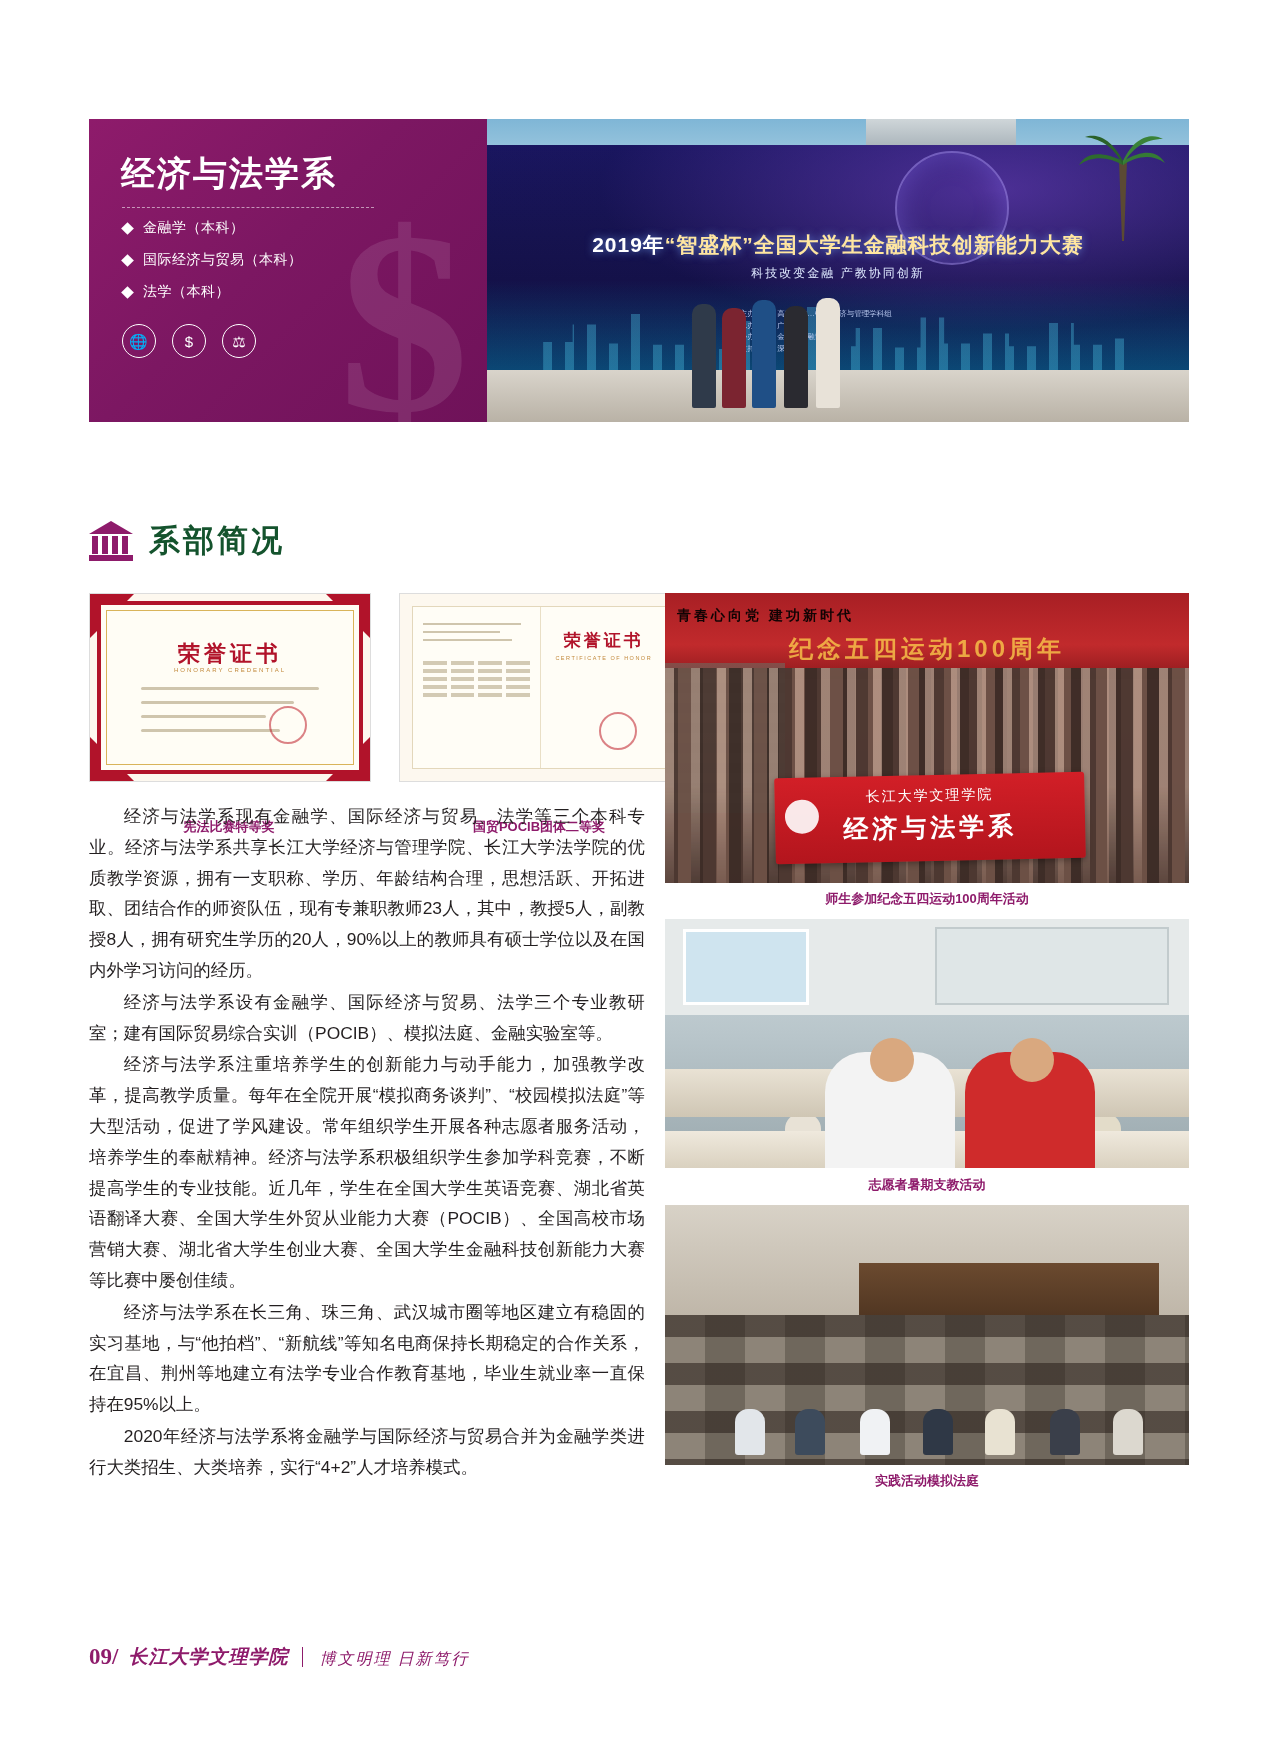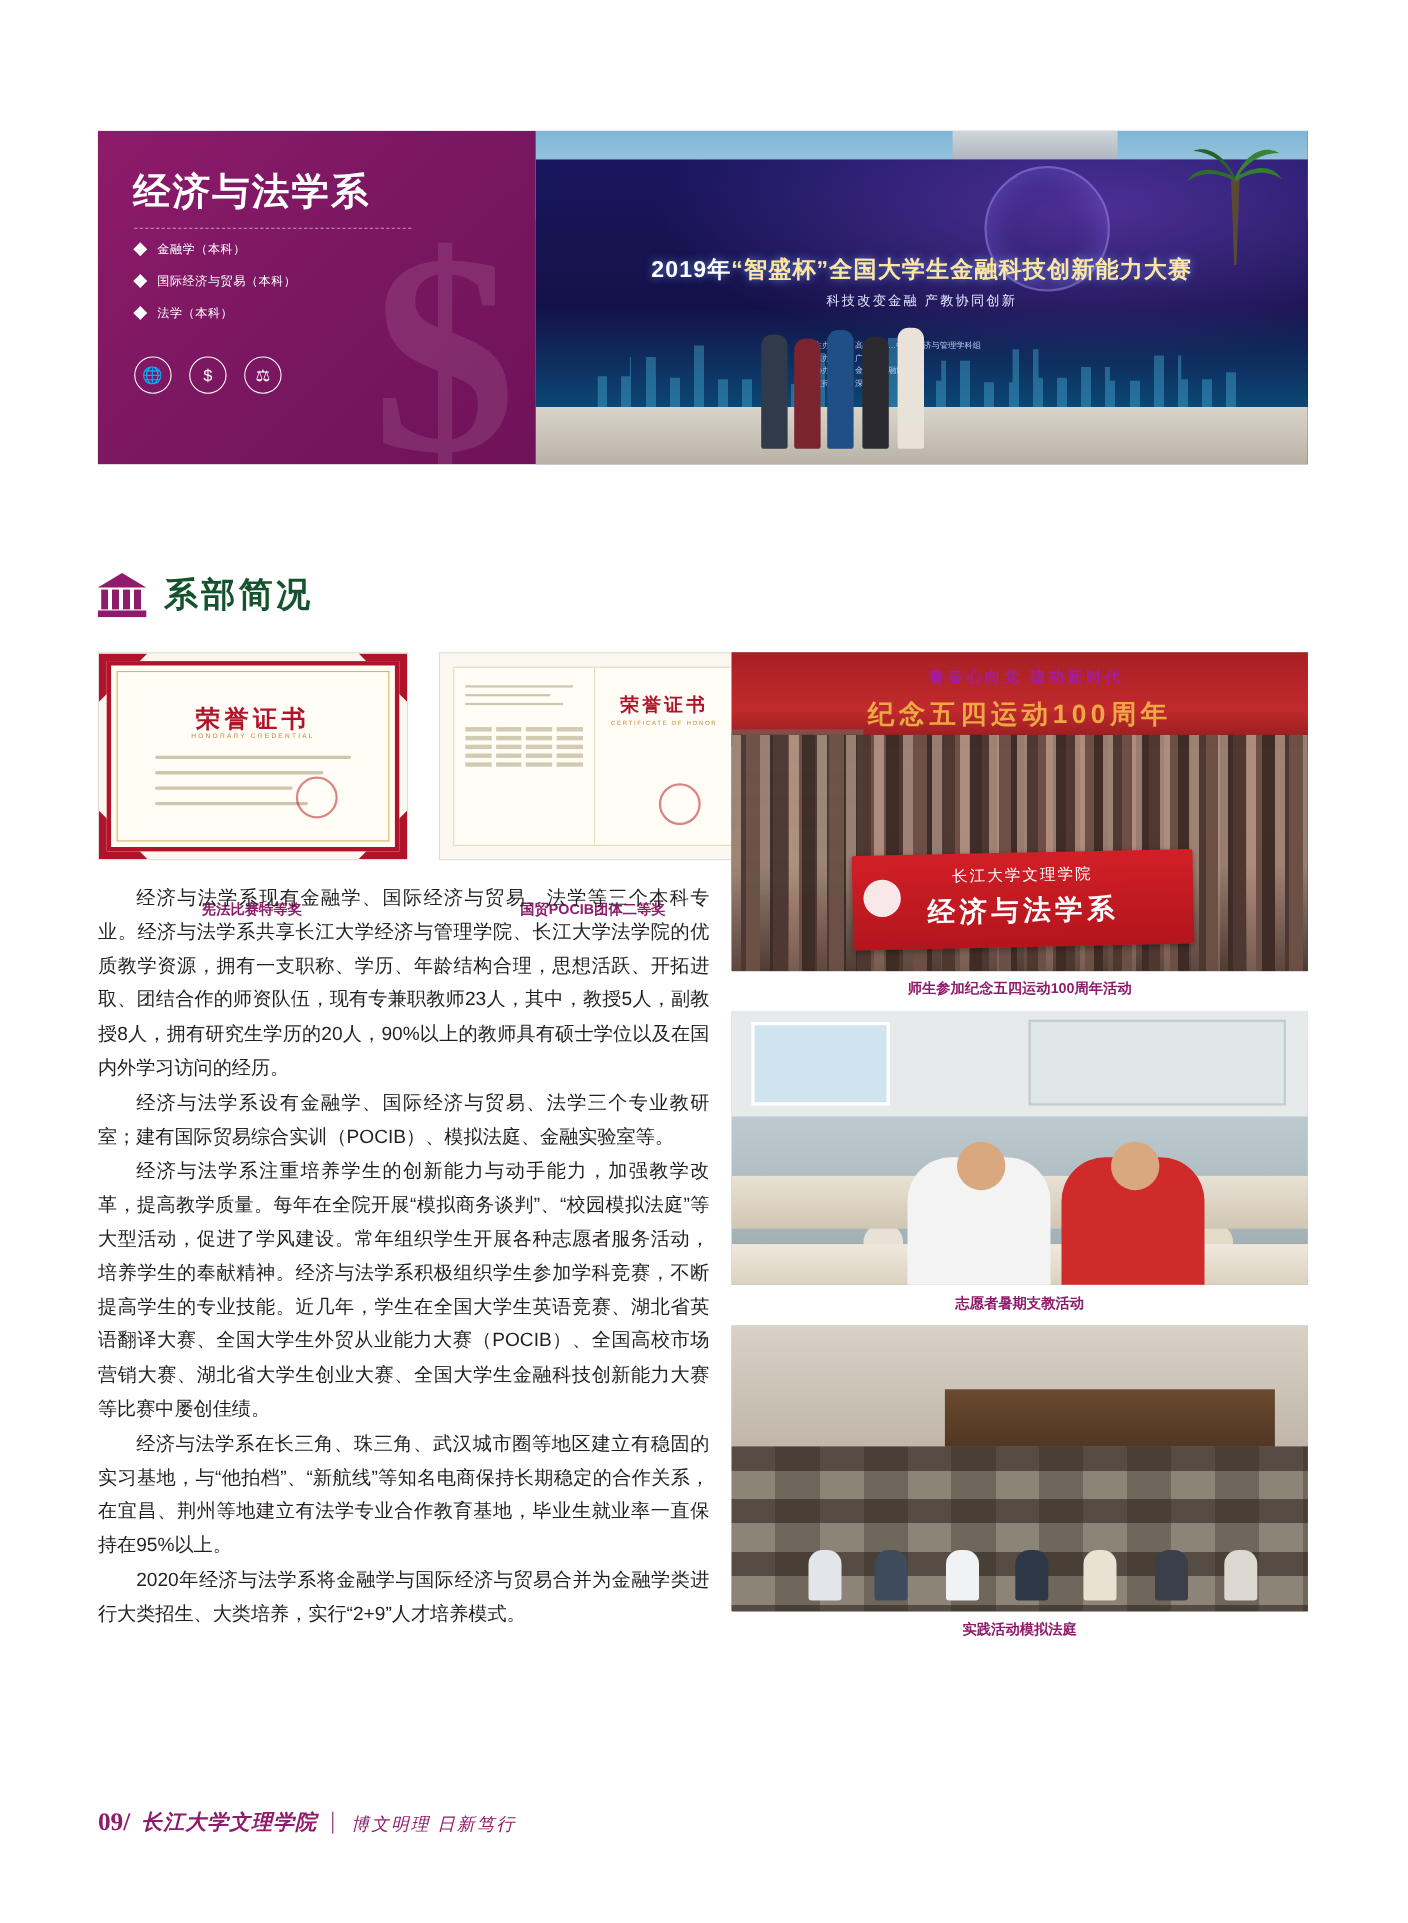--- a/index.html
+++ b/index.html
@@ -61,21 +61,21 @@
   }
   .major-list {
     position: absolute;
     left: 34px;
     top: 100px;
     list-style: none;
     margin: 0;
     padding: 0;
   }
   .major-list li {
-    font-size: 11px;
+    font-size: 14px;
     color: #ffffff;
     margin-bottom: 14px;
     letter-spacing: 0.5px;
     display: flex;
     align-items: center;
   }
   .major-list li .diamond {
     display: inline-block;
     width: 9px;
     height: 9px;
@@ -372,22 +372,22 @@
     color: #8e1b6b;
   }
   .pcap-1 { top: 890px; }
   .pcap-2 { top: 1176px; }
   .pcap-3 { top: 1472px; }
 
   
   .p1-wall { position:absolute; inset:0; background: linear-gradient(180deg,#8d2020 0%, #a52a2a 35%, #7e1a1a 100%); }
   .p1-top { position:absolute; left:0; right:0; top:0; height:86px;
     background: linear-gradient(180deg,#a81f24 0%, #c12a2c 60%, #8e1a1d 100%); }
-  .p1-toptext { position:absolute; left:12px; right:0; top:14px; text-align:center;
-    color:#a21caf; font-size:14px; font-weight:bold; letter-spacing:3px; opacity:0.9;}
+  .p1-toptext { position:absolute; left:12px; right:0; top:14px; text-align:left;
+    color:#000000; font-size:14px; font-weight:bold; letter-spacing:3px; opacity:0.9;}
   .p1-toptext2 { position:absolute; left:0; right:0; top:40px; text-align:center;
     color:#ffd34d; font-size:24px; font-weight:bold; letter-spacing:4px; opacity:0.75;}
   .p1-crowd { position:absolute; left:0; right:0; bottom:0; height:215px;
     background: repeating-linear-gradient(90deg,#4b3a33 0 13px,#6b5348 13px 26px, #3b2e28 26px 38px);
     opacity:0.95; }
   .p1-crowd:before {
     content:""; position:absolute; inset:0;
     background: repeating-linear-gradient(90deg, rgba(230,200,180,0.55) 0 9px, rgba(0,0,0,0) 9px 26px);
     mask-image: linear-gradient(180deg, rgba(0,0,0,1) 0 55%, rgba(0,0,0,0.2) 100%);
   }
@@ -590,21 +590,21 @@
 </div>
 
 <div class="cert-caption cap-1">宪法比赛特等奖</div>
 <div class="cert-caption cap-2">国贸POCIB团体二等奖</div>
 
 <div class="body-text">
   <p>经济与法学系现有金融学、国际经济与贸易、法学等三个本科专业。经济与法学系共享长江大学经济与管理学院、长江大学法学院的优质教学资源，拥有一支职称、学历、年龄结构合理，思想活跃、开拓进取、团结合作的师资队伍，现有专兼职教师23人，其中，教授5人，副教授8人，拥有研究生学历的20人，90%以上的教师具有硕士学位以及在国内外学习访问的经历。</p>
   <p>经济与法学系设有金融学、国际经济与贸易、法学三个专业教研室；建有国际贸易综合实训（POCIB）、模拟法庭、金融实验室等。</p>
   <p>经济与法学系注重培养学生的创新能力与动手能力，加强教学改革，提高教学质量。每年在全院开展“模拟商务谈判”、“校园模拟法庭”等大型活动，促进了学风建设。常年组织学生开展各种志愿者服务活动，培养学生的奉献精神。经济与法学系积极组织学生参加学科竞赛，不断提高学生的专业技能。近几年，学生在全国大学生英语竞赛、湖北省英语翻译大赛、全国大学生外贸从业能力大赛（POCIB）、全国高校市场营销大赛、湖北省大学生创业大赛、全国大学生金融科技创新能力大赛等比赛中屡创佳绩。</p>
   <p>经济与法学系在长三角、珠三角、武汉城市圈等地区建立有稳固的实习基地，与“他拍档”、“新航线”等知名电商保持长期稳定的合作关系，在宜昌、荆州等地建立有法学专业合作教育基地，毕业生就业率一直保持在95%以上。</p>
-  <p>2020年经济与法学系将金融学与国际经济与贸易合并为金融学类进行大类招生、大类培养，实行“2+9”人才培养模式。</p>
+  <p>2020年经济与法学系将金融学与国际经济与贸易合并为金融学类进行大类招生、大类培养，实行“4+2”人才培养模式。</p>
 </div>
 
 <div class="photo ph-1">
   <div class="p1-wall"></div>
   <div class="p1-top"></div>
   <div class="p1-toptext">青春心向党 建功新时代</div>
   <div class="p1-toptext2">纪念五四运动100周年</div>
   <div class="p1-stairs"></div>
   <div class="p1-crowd"></div>
   <div class="p1-banner">

